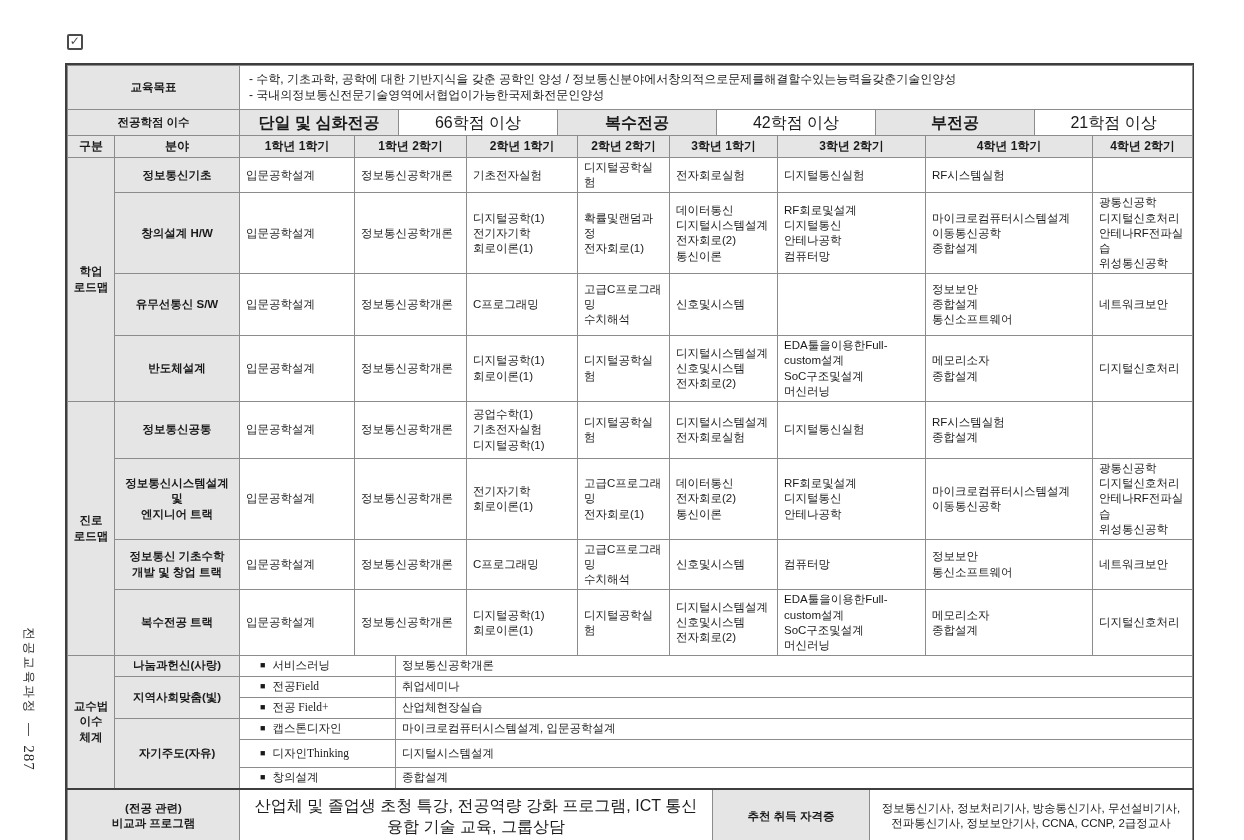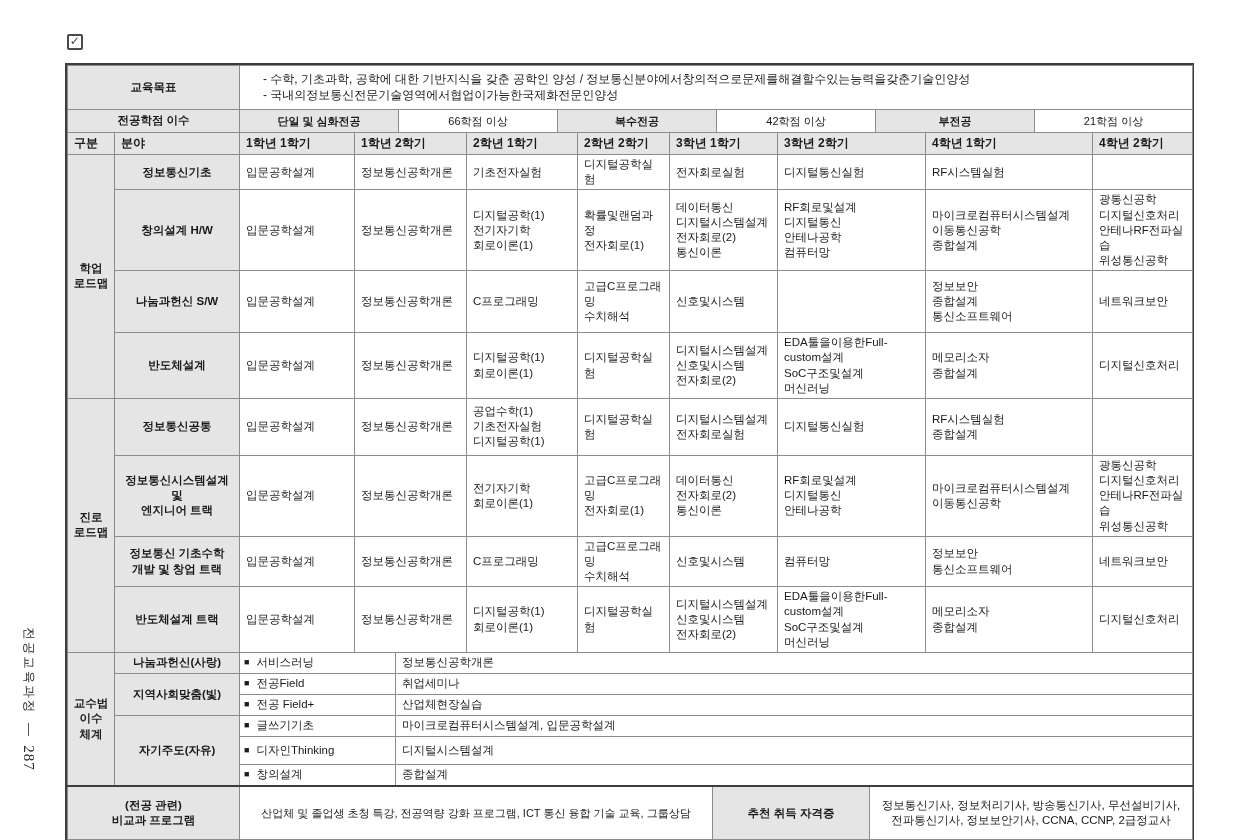--- a/index.html
+++ b/index.html
@@ -21,24 +21,24 @@
   .cbx-check{font-size:12px;line-height:1;margin-top:-2px;color:#4a4a4a;font-weight:bold;}
   .wrap{border:2px solid #3e3e3e;width:1125px;}
   table{border-collapse:collapse;table-layout:fixed;width:1125px;margin-top:-1px;}
   table:first-child{margin-top:0;}
   td{
     border:1px solid #8c8c8c;padding:2px 6px;font-size:11.5px;line-height:1.32;
     vertical-align:middle;white-space:pre-line;overflow:hidden;text-align:left;
   }
   td.g{background:#e5e5e5;font-weight:bold;text-align:center;padding:2px 3px;}
   td.c{text-align:center;}
-  td.hd{background:#e5e5e5;font-weight:bold;text-align:left;font-size:12px;}
-  .goal{font-size:12px;padding-left:23px;margin-left:48px;}
-  .cred{font-size:11px;}
-  .method-cell{padding-left:4px;white-space:nowrap;}
+  td.hd{background:#e5e5e5;font-weight:bold;text-align:center;font-size:12px;}
+  .goal{font-size:12px;padding-left:9px;margin-left:48px;}
+  .cred{font-size:16px;}
+  .method-cell{padding-left:20px;white-space:nowrap;font-family:Liberation Serif, serif;}
   .bullet{font-size:9px;margin-right:7px;position:relative;top:-1px;}
   .topline td{border-top:2px solid #3e3e3e;}
 </style>
 </head>
 <body>
 
 <div class="side">
   <span>전공교육과정</span>
   <span class="side-rule"></span>
   <span class="side-num">287</span>
@@ -141,21 +141,21 @@
 컴퓨터망</td>
         <td>마이크로컴퓨터시스템설계
 이동통신공학
 종합설계</td>
         <td>광통신공학
 디지털신호처리
 안테나RF전파실습
 위성통신공학</td>
       </tr>
       <tr style="height:62px">
-        <td class="g">나눔과헌신 S/W</td>
+        <td class="g">유무선통신 S/W</td>
         <td>입문공학설계</td>
         <td>정보통신공학개론</td>
         <td>C프로그래밍</td>
         <td>고급C프로그래밍
 수치해석</td>
         <td>신호및시스템</td>
         <td></td>
         <td>정보보안
 종합설계
 통신소프트웨어</td>
@@ -226,21 +226,21 @@
         <td>C프로그래밍</td>
         <td>고급C프로그래밍
 수치해석</td>
         <td>신호및시스템</td>
         <td>컴퓨터망</td>
         <td>정보보안
 통신소프트웨어</td>
         <td>네트워크보안</td>
       </tr>
       <tr style="height:63px">
-        <td class="g">반도체설계 트랙</td>
+        <td class="g">복수전공 트랙</td>
         <td>입문공학설계</td>
         <td>정보통신공학개론</td>
         <td>디지털공학(1)
 회로이론(1)</td>
         <td>디지털공학실험</td>
         <td>디지털시스템설계
 신호및시스템
 전자회로(2)</td>
         <td>EDA툴을이용한Full-custom설계
 SoC구조및설계
@@ -272,21 +272,21 @@
         <td class="g" rowspan="2">지역사회맞춤(빛)</td>
         <td class="method-cell"><span class="bullet">■</span><span>전공Field</span></td>
         <td>취업세미나</td>
       </tr>
       <tr style="height:21px">
         <td class="method-cell"><span class="bullet">■</span><span>전공 Field+</span></td>
         <td>산업체현장실습</td>
       </tr>
       <tr style="height:21px">
         <td class="g" rowspan="3">자기주도(자유)</td>
-        <td class="method-cell"><span class="bullet">■</span><span>글쓰기기초</span></td>
+        <td class="method-cell"><span class="bullet">■</span><span>캡스톤디자인</span></td>
         <td>마이크로컴퓨터시스템설계, 입문공학설계</td>
       </tr>
       <tr style="height:28px">
         <td class="method-cell"><span class="bullet">■</span><span>디자인Thinking</span></td>
         <td>디지털시스템설계</td>
       </tr>
       <tr style="height:21px">
         <td class="method-cell"><span class="bullet">■</span><span>창의설계</span></td>
         <td>종합설계</td>
       </tr>

